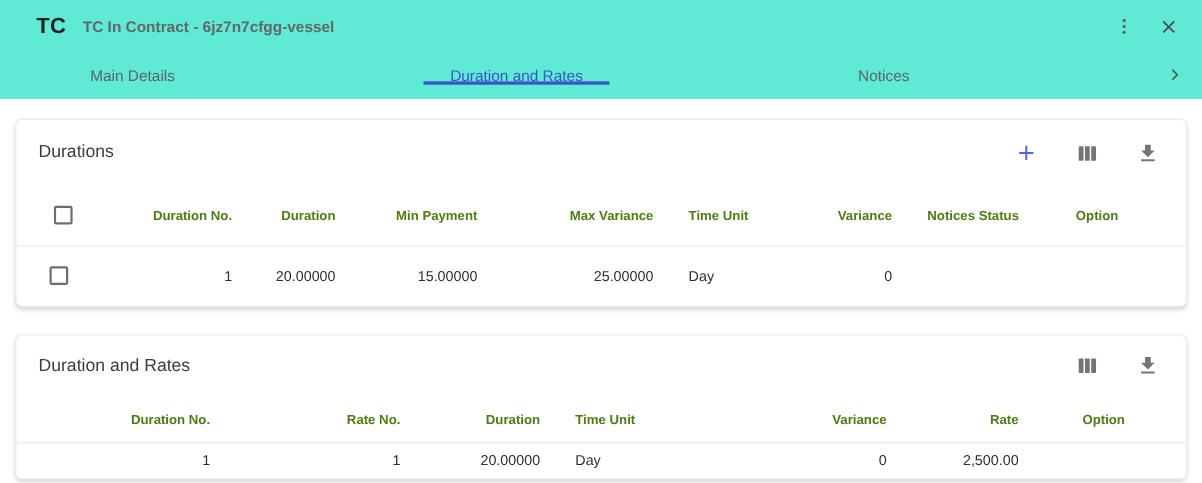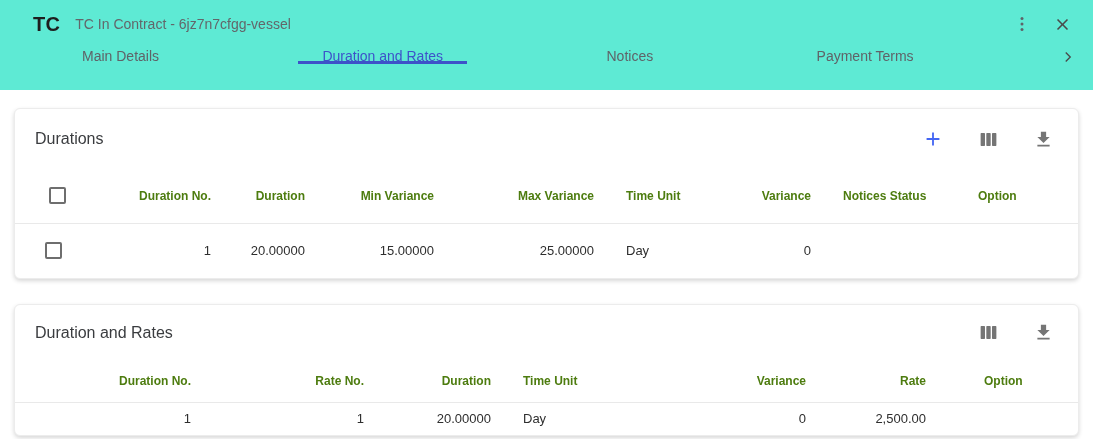--- a/index.html
+++ b/index.html
@@ -14,34 +14,34 @@
   
   .dlg-header { background: #5eead4; }
   .title-row {
     display: flex; align-items: center;
     height: 48px; padding: 0 16px 0 33px;
   }
   .logo {
     font-size: 20px; font-weight: 700; color: #1e1e1e;
     letter-spacing: 0.3px; margin-right: 15px;
   }
-  .dlg-title { font-size: 14px; font-weight: 400; color: #63666a; }
+  .dlg-title { font-size: 14px; font-weight: 700; color: #63666a; }
   .spacer { flex: 1; }
   .icon-btn {
     background: none; border: none; cursor: pointer;
     width: 30px; height: 30px;
     display: inline-flex; align-items: center; justify-content: center;
     padding: 0;
   }
   .icon-btn + .icon-btn { margin-left: 10px; }
   .icon-btn svg { display: block; }
 
   
   .tabs {
-    display: flex; align-items: flex-start; justify-content: space-between;
+    display: flex; align-items: center; justify-content: space-between;
     height: 42px; padding: 0 10px 0 58px;
   }
   .tab {
     display: flex; align-items: center;
     padding: 0 24px; font-size: 14px; color: #5f6368;
     position: relative; cursor: pointer; white-space: nowrap;
   }
   .tab.active { color: var(--accent-blue, #3d52c9); }
   .tab.active::after {
     content: ""; position: absolute; left: 0; right: 0; bottom: 0;
@@ -113,21 +113,20 @@
         <svg width="19" height="19" viewBox="0 0 24 24" fill="#4a4a4a">
           <path d="M19 6.41 17.59 5 12 10.59 6.41 5 5 6.41 10.59 12 5 17.59 6.41 19 12 13.41 17.59 19 19 17.59 13.41 12z"></path>
         </svg>
       </span>
     </button>
   </div>
   <nav class="tabs">
     <div class="tab">Main Details</div>
     <div class="tab active">Duration and Rates</div>
     <div class="tab">Notices</div>
-    <div class="tab">Payment Terms</div>
     <button class="tab-scroll">
       <span>
         <svg width="18" height="18" viewBox="0 0 24 24" fill="none" stroke="#4a4a4a" stroke-width="1.8">
           <path d="M9 6l6 6-6 6"></path>
         </svg>
       </span>
     </button>
   </nav>
 </header>
 
@@ -172,21 +171,21 @@
           <col style="width:100px">
         <col style="width:117px">
           <col style="width:135px">
           <col style="width:118px">
       </colgroup>
       <thead>
         <tr>
           <th class="cb"><span class="checkbox"></span></th>
           <th class="r">Duration No.</th>
           <th class="r">Duration</th>
-          <th class="r">Min Variance</th>
+          <th class="r">Min Payment</th>
           <th class="r">Max Variance</th>
           <th class="l">Time Unit</th>
           <th class="r">Variance</th>
           <th class="l">Notices Status</th>
           <th class="l">Option</th>
         </tr>
       </thead>
       <tbody>
         <tr>
           <td class="cb"><span class="checkbox"></span></td>

